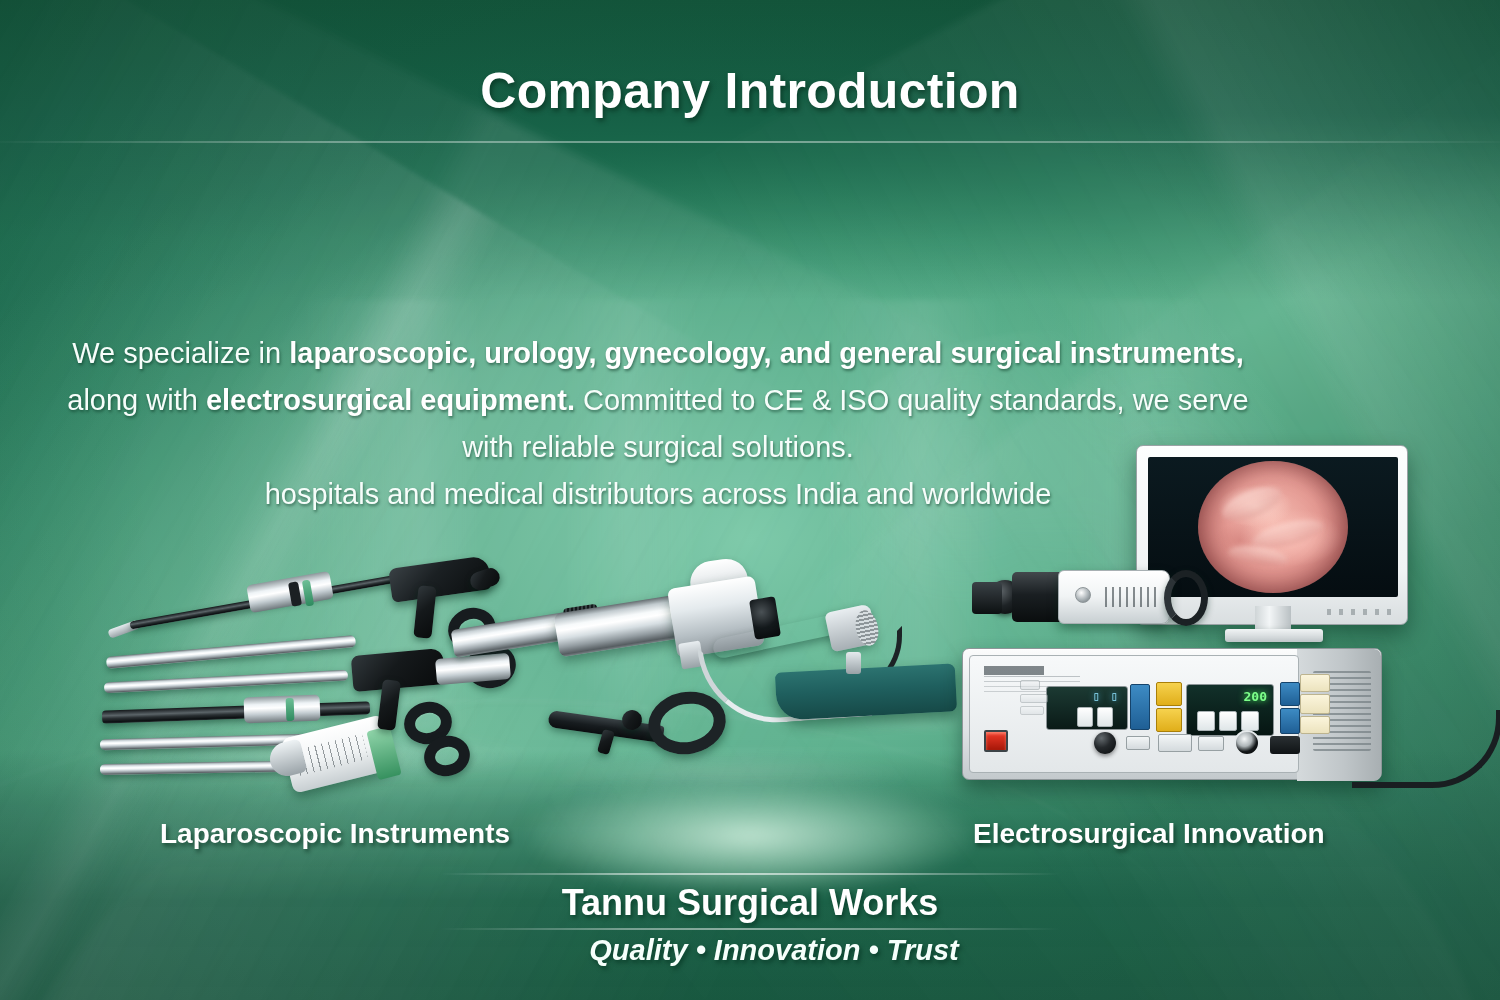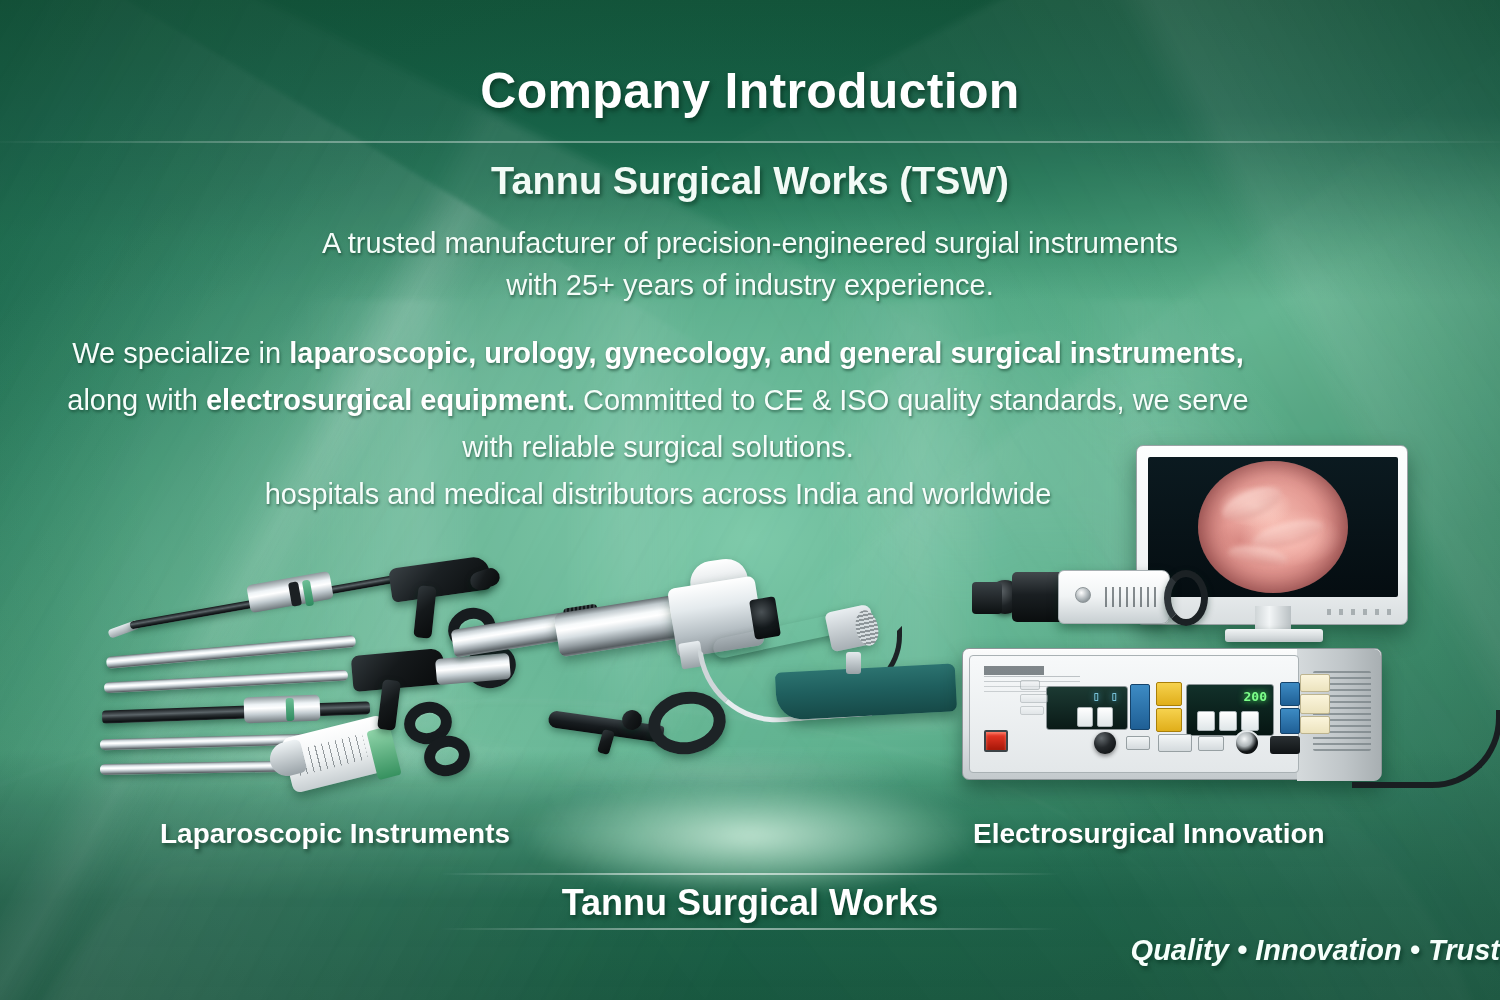--- a/index.html
+++ b/index.html
@@ -502,21 +502,21 @@
     text-align:center;
     font-size:36px; font-weight:bold; color:#ffffff;
     text-shadow:2px 3px 4px rgba(0,45,28,0.6);
   }
   .logo-rule-b {
     position:absolute; left:440px; top:928px; width:620px; height:2px;
     background:linear-gradient(to right, rgba(255,255,255,0) 0%, rgba(255,255,255,0.4) 30%, rgba(255,255,255,0.5) 50%, rgba(255,255,255,0.35) 72%, rgba(255,255,255,0) 100%);
   }
   .logo-tagline {
     position:absolute; left:0; top:934px; width:1500px;
-    text-align:right;
+    text-align:center;
     font-size:29px; font-weight:bold; font-style:italic; color:#f6fffb;
     text-shadow:2px 3px 4px rgba(0,45,28,0.6);
     padding-left:48px;
   }
 </style>
 </head>
 <body>
 
 <div class="stage">
 
@@ -528,26 +528,21 @@
   <div class="swoosh sw1"></div>
   <div class="swoosh sw2"></div>
   <div class="swoosh sw3"></div>
   <div class="swoosh sw4"></div>
   <div class="swoosh swcurve"></div>
   <div class="swoosh swcurve2"></div>
   <div class="bg-vig"></div>
 
   <div class="title">Company Introduction</div>
   <div class="divider-top"></div>
-  <div class="subtitle">Tannu Surgical Works (TSW)</div>
-
-  <div class="lead">
-    <div>A trusted manufacturer of precision-engineered surgial instruments</div>
-    <div>with 25+ years of industry experience.</div>
-  </div>
+
 
   <div class="body-copy">
     <p><span>We specialize in </span><b>laparoscopic, urology, gynecology, and general surgical instruments,</b></p>
     <p><span>along with </span><b>electrosurgical equipment.</b><span> Committed to CE &amp; ISO quality standards, we serve</span></p>
     <p>with reliable surgical solutions.</p>
     <p>hospitals and medical distributors across India and worldwide</p>
   </div>
 
   <div class="photo-zone">
 

